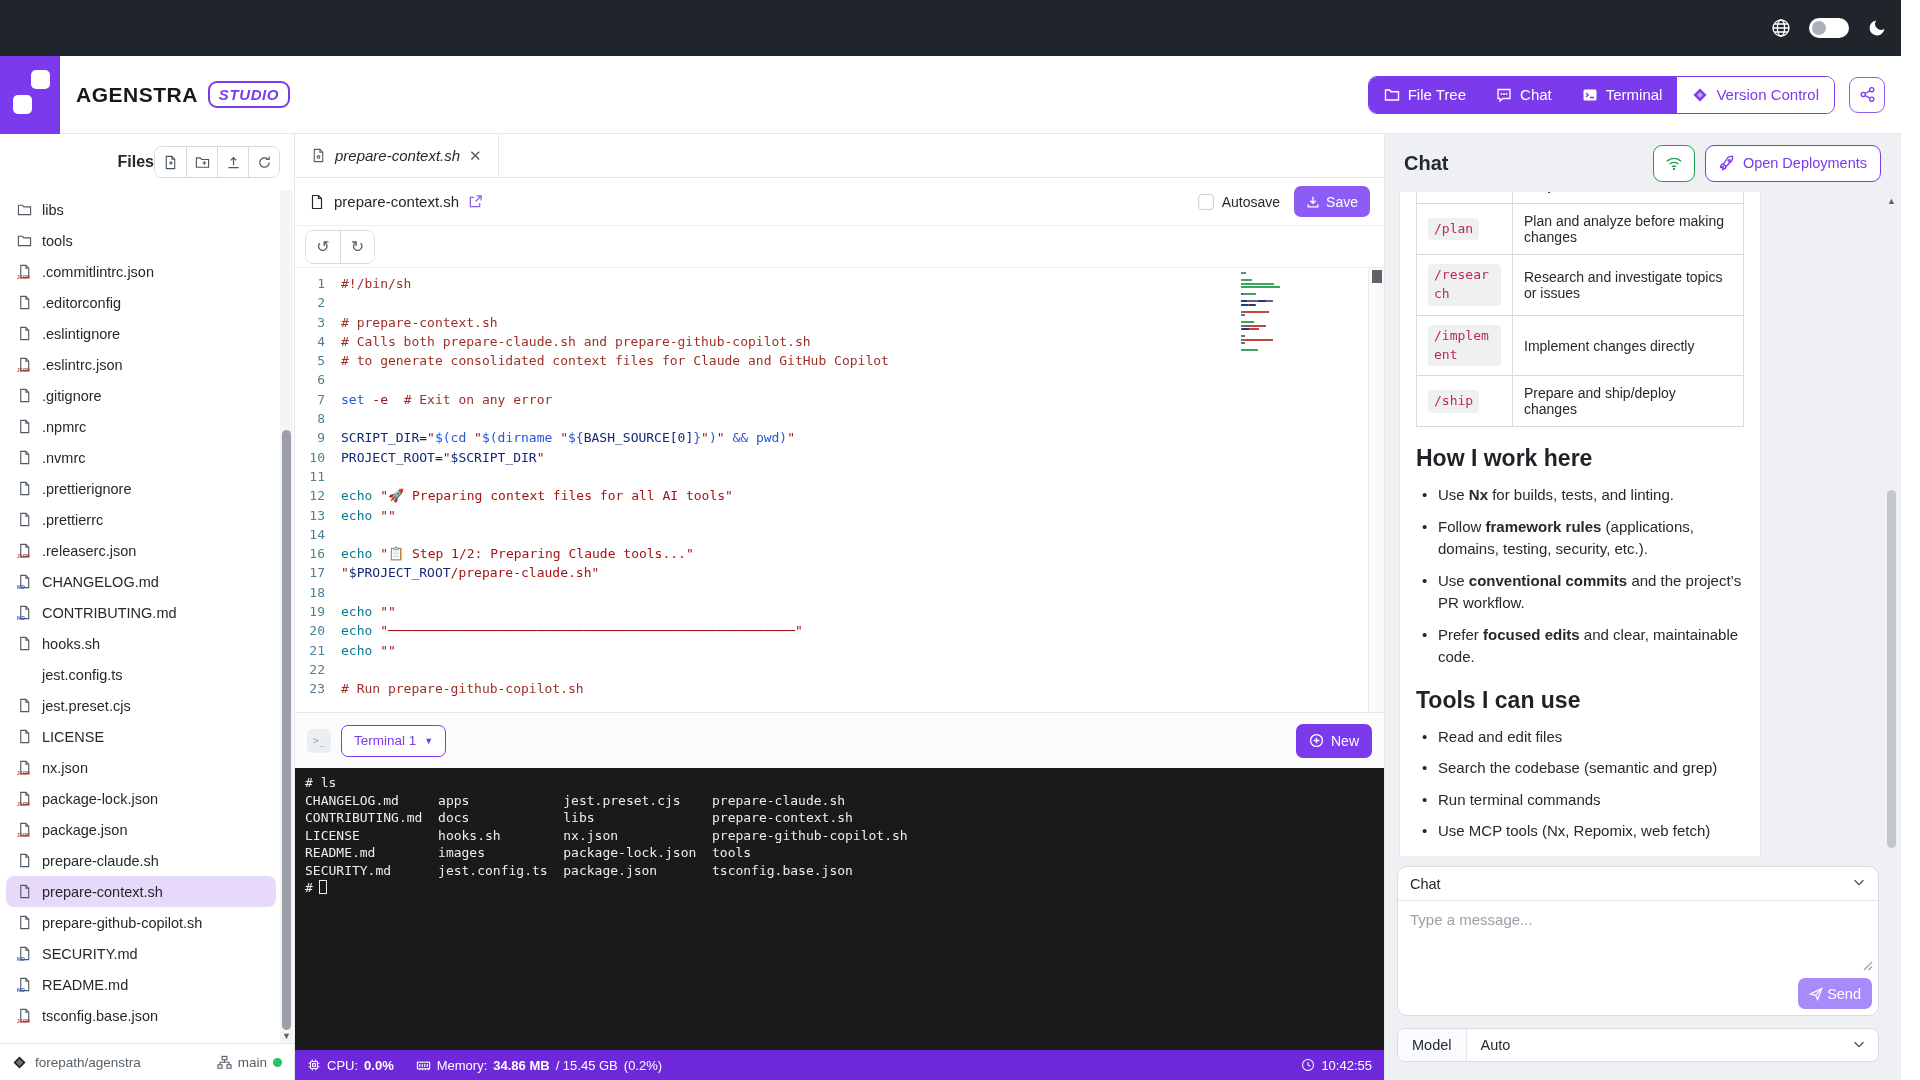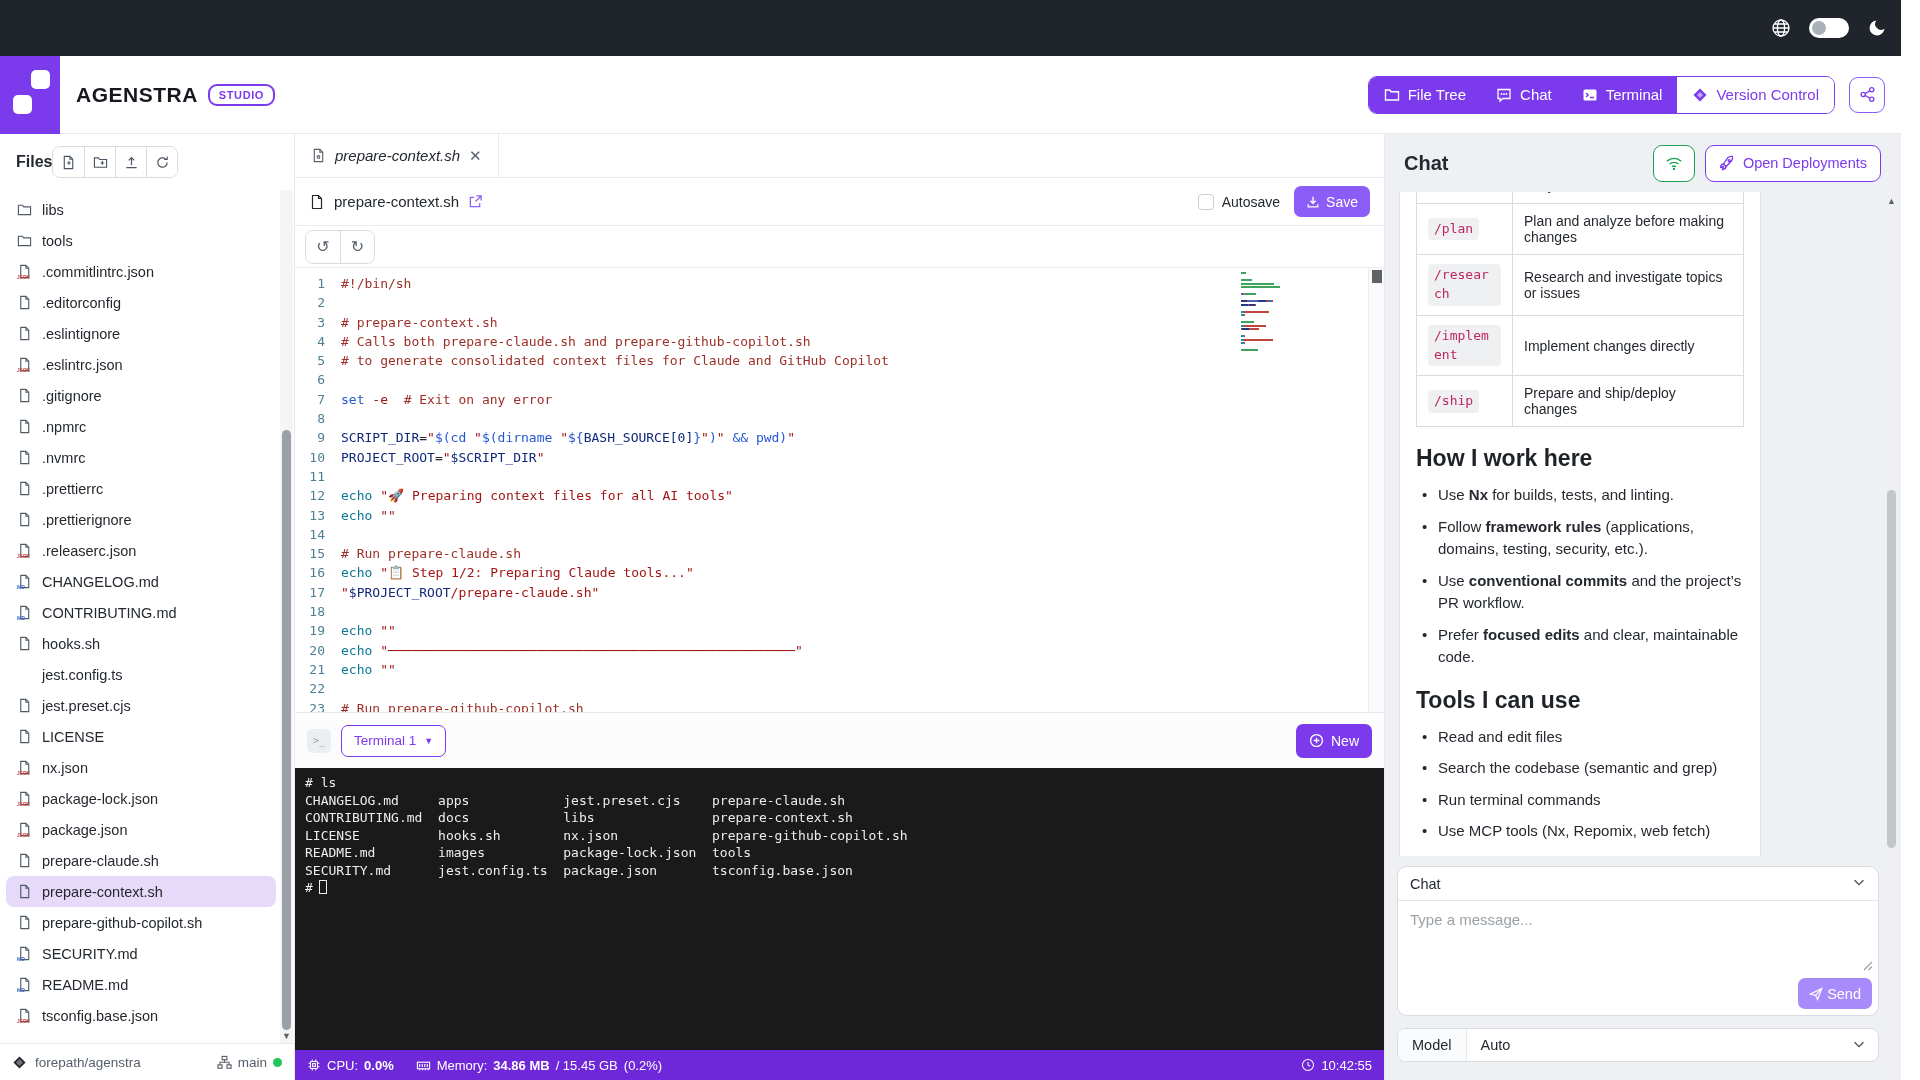--- a/index.html
+++ b/index.html
@@ -11,34 +11,34 @@
   .topbar { height:56px; background:#20242b; display:flex; align-items:center; justify-content:flex-end; padding-right:14px; gap:18px; flex:0 0 auto; }
   .toggle { width:40px; height:20px; background:#fff; border-radius:10px; position:relative; cursor:pointer; }
   .toggle .knob { position:absolute; left:3px; top:3px; width:14px; height:14px; border-radius:50%; background:#aab1ba; }
 
   
   .header { height:78px; background:#fff; border-bottom:1px solid #e6e8eb; display:flex; align-items:center; flex:0 0 auto; }
   .logo { width:60px; height:78px; background:#7c3aed; position:relative; flex:0 0 auto; }
   .logo .sq1 { position:absolute; right:10px; top:14px; width:19px; height:19px; background:#fff; border-radius:5px; }
   .logo .sq2 { position:absolute; left:13px; top:39px; width:19px; height:19px; background:#fff; border-radius:5px; }
   .brand { font-size:21px; font-weight:bold; letter-spacing:.5px; margin-left:16px; color:#16181d; }
-  .badge { margin-left:10px; border:2px solid #7c3aed; color:#7c3aed; font-size:11px; font-weight:bold; letter-spacing:.6px; padding:3px 9px; border-radius:9px; }
+  .badge { margin-left:10px; border:2px solid #7c3aed; color:#7c3aed; font-size:15px; font-weight:bold; letter-spacing:.6px; padding:3px 9px; border-radius:9px;font-style:italic; }
   .header-right { margin-left:auto; display:flex; align-items:center; gap:14px; padding-right:16px; }
   .nav-group { display:flex; border:1px solid #7c3aed; border-radius:9px; overflow:hidden; height:38px; }
   .nav-btn { display:flex; align-items:center; gap:8px; padding:0 15px; font-size:15px; border:none; cursor:pointer; }
   .nav-btn.active { background:#7c3aed; color:#fff; }
   .nav-btn.inactive { background:#fff; color:#7c3aed; }
   .share-btn { width:36px; height:36px; border:1px solid #8b5cf6; border-radius:9px; background:#fff; display:flex; align-items:center; justify-content:center; cursor:pointer; }
 
   
   .main { flex:1; display:flex; min-height:0; }
 
   
   .sidebar { width:295px; flex:0 0 auto; border-right:1px solid #e6e8eb; display:flex; flex-direction:column; position:relative; background:#fff; }
-  .sidebar-head { height:56px; display:flex; align-items:center; justify-content:flex-start; padding:0 14px 0 16px; flex:0 0 auto; }
+  .sidebar-head { height:56px; display:flex; align-items:center; justify-content:flex-end; padding:0 14px 0 16px; flex:0 0 auto; }
   .sidebar-title { font-size:16px; font-weight:bold; }
   .tree-tools { display:flex; border:1px solid #d7dbe0; border-radius:8px; overflow:hidden; }
   .tree-tools .tbtn { width:31px; height:30px; background:#fff; border:none; border-left:1px solid #d7dbe0; display:flex; align-items:center; justify-content:center; cursor:pointer; color:#4b5563; }
   .tree-tools .tbtn:first-child { border-left:none; }
   .file-list { flex:1; overflow:hidden; padding:4px 18px 0 6px; }
   .file-row { height:31px; display:flex; align-items:center; gap:10px; padding:0 10px; border-radius:8px; font-size:14.5px; color:#24292f; cursor:pointer; }
   .file-row.selected { background:#e6d9f9; }
   .ficon { width:16px; display:flex; justify-content:center; flex:0 0 auto; }
   .sb-scroll { position:absolute; right:1px; top:56px; bottom:37px; width:13px; background:#f4f5f6; }
   .sb-scroll .thumb { position:absolute; left:2px; width:9px; top:240px; height:600px; background:#9aa0a6; border-radius:5px; }
@@ -348,32 +348,32 @@
           </div>
           <div class="file-row">
             <span class="ficon">
               <svg width="15" height="15" viewBox="0 0 16 16">
                 <g fill="none" stroke="#505a64" stroke-width="1.2">
                   <path d="M4 1.5h5.5l3 3v10H4z"></path>
                   <path d="M9.5 1.5v3h3"></path>
                 </g>
               </svg>
             </span>
+            <span>.prettierignore</span>
+          </div>
+          <div class="file-row">
+            <span class="ficon">
+              <svg width="15" height="15" viewBox="0 0 16 16">
+                <g fill="none" stroke="#505a64" stroke-width="1.2">
+                  <path d="M4 1.5h5.5l3 3v10H4z"></path>
+                  <path d="M9.5 1.5v3h3"></path>
+                </g>
+              </svg>
+            </span>
             <span>.prettierrc</span>
-          </div>
-          <div class="file-row">
-            <span class="ficon">
-              <svg width="15" height="15" viewBox="0 0 16 16">
-                <g fill="none" stroke="#505a64" stroke-width="1.2">
-                  <path d="M4 1.5h5.5l3 3v10H4z"></path>
-                  <path d="M9.5 1.5v3h3"></path>
-                </g>
-              </svg>
-            </span>
-            <span>.prettierignore</span>
           </div>
           <div class="file-row">
             <span class="ficon">
               <svg width="15" height="15" viewBox="0 0 16 16">
                 <g fill="none" stroke="#505a64" stroke-width="1.2">
                   <path d="M4 1.5h5.5l3 3v10H4z"></path>
                   <path d="M9.5 1.5v3h3"></path>
                 </g>
                 <text x="0" y="15.5" font-size="5" font-weight="bold" fill="#c0453c">JSON</text>
               </svg>
@@ -644,21 +644,20 @@
             <div class="cl"><span class="ln">5</span><span><span class="tk-c"># to generate consolidated context files for Claude and GitHub Copilot</span></span></div>
             <div class="cl"><span class="ln">6</span><span></span></div>
             <div class="cl"><span class="ln">7</span><span><span class="tk-k">set</span><span class="tk-p"> </span><span class="tk-s">-e</span><span class="tk-p">  </span><span class="tk-c"># Exit on any error</span></span></div>
             <div class="cl"><span class="ln">8</span><span></span></div>
             <div class="cl"><span class="ln">9</span><span><span class="tk-v">SCRIPT_DIR</span><span class="tk-p">=</span><span class="tk-s">"</span><span class="tk-k">$(</span><span class="tk-k">cd </span><span class="tk-s">"</span><span class="tk-k">$(</span><span class="tk-k">dirname </span><span class="tk-s">"</span><span class="tk-k">${</span><span class="tk-v">BASH_SOURCE[0]</span><span class="tk-k">}</span><span class="tk-s">"</span><span class="tk-k">)</span><span class="tk-s">"</span><span class="tk-p"> </span><span class="tk-k">&amp;&amp;</span><span class="tk-p"> </span><span class="tk-k">pwd</span><span class="tk-k">)</span><span class="tk-s">"</span></span></div>
             <div class="cl"><span class="ln">10</span><span><span class="tk-v">PROJECT_ROOT</span><span class="tk-p">=</span><span class="tk-s">"</span><span class="tk-v">$SCRIPT_DIR</span><span class="tk-s">"</span></span></div>
             <div class="cl"><span class="ln">11</span><span></span></div>
             <div class="cl"><span class="ln">12</span><span><span class="tk-b">echo </span><span class="tk-s">"🚀 Preparing context files for all AI tools"</span></span></div>
             <div class="cl"><span class="ln">13</span><span><span class="tk-b">echo </span><span class="tk-s">""</span></span></div>
             <div class="cl"><span class="ln">14</span><span></span></div>
-            <div class="cl"><span class="ln">15</span><span><span class="tk-c"># Run prepare-claude.sh</span></span></div>
             <div class="cl"><span class="ln">16</span><span><span class="tk-b">echo </span><span class="tk-s">"📋 Step 1/2: Preparing Claude tools..."</span></span></div>
             <div class="cl"><span class="ln">17</span><span><span class="tk-s">"</span><span class="tk-v">$PROJECT_ROOT</span><span class="tk-s">/prepare-claude.sh"</span></span></div>
             <div class="cl"><span class="ln">18</span><span></span></div>
             <div class="cl"><span class="ln">19</span><span><span class="tk-b">echo </span><span class="tk-s">""</span></span></div>
             <div class="cl"><span class="ln">20</span><span><span class="tk-b">echo </span><span class="tk-s">"────────────────────────────────────────────────────"</span></span></div>
             <div class="cl"><span class="ln">21</span><span><span class="tk-b">echo </span><span class="tk-s">""</span></span></div>
             <div class="cl"><span class="ln">22</span><span></span></div>
             <div class="cl"><span class="ln">23</span><span><span class="tk-c"># Run prepare-github-copilot.sh</span></span></div>
           </div>
         <div class="minimap" id="minimap">

